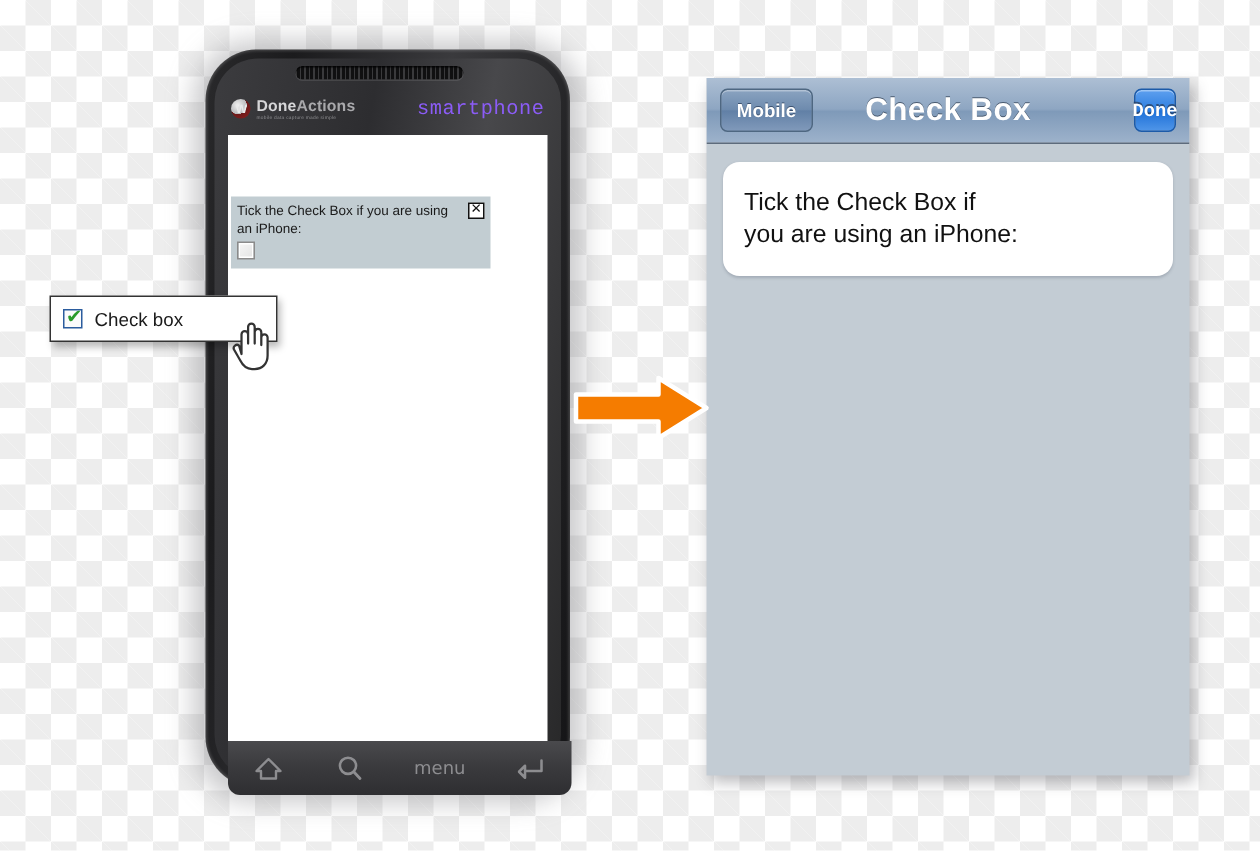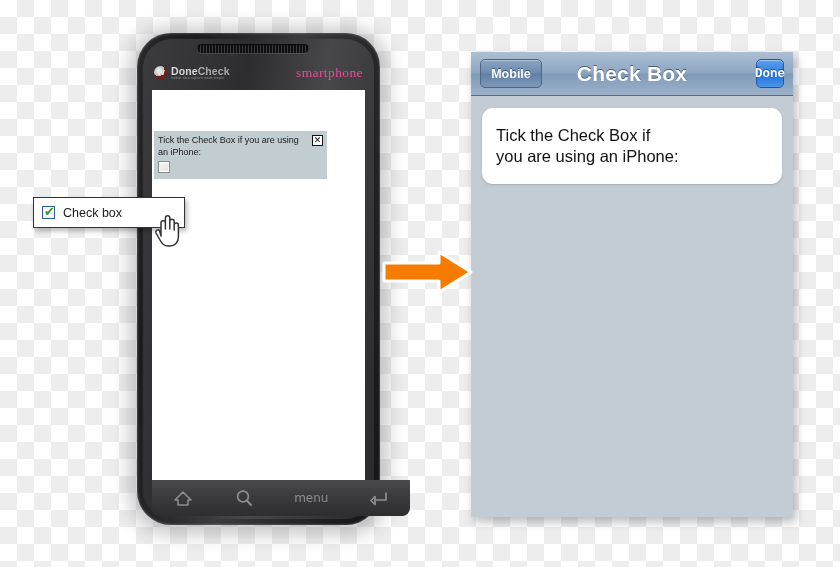--- a/index.html
+++ b/index.html
@@ -104,23 +104,23 @@
   .brand-name .light { color:#a9a9ac; font-weight:bold; }
   .brand-sub {
     font-size: 3.2px;
     color: #8f8f92;
     letter-spacing: 0.2px;
     line-height: 1;
     margin-top: 1px;
   }
   .brand-right {
     font-size: 13.5px;
-    color: #ec4899;
+    color: #8b5cf6;
     letter-spacing: 0.4px;
-    font-family: Liberation Serif, serif;
+    font-family: Liberation Mono, monospace;
   }
 
   .phone-screen {
     position: absolute;
     left: 15px; top: 57px;
     width: 213px; height: 404px;
     background: #ffffff;
     overflow: hidden;
   }
 
@@ -156,22 +156,22 @@
     background: #fff;
     font-size: 9px;
     line-height: 9px;
     text-align: center;
     color: #111;
     font-family: "DejaVu Sans", sans-serif;
   }
 
   .phone-navbar {
     position: absolute;
-    left: 15px; top: 447px;
-    width: 258px; height: 36px;
+    left: 15px; top: 461px;
+    width: 229px; height: 36px;
     background: linear-gradient(180deg,#4a4a4d 0%, #3b3b3e 45%, #2e2e31 100%);
     display: flex;
     align-items: center;
     justify-content: space-around;
     border-radius: 0 0 8px 8px;
   }
   .nav-ico { color:#8d8d90; display:flex; align-items:center; }
   .nav-menu-text { font-size: 12px; color:#8d8d90; font-family: "DejaVu Sans", sans-serif; }
 
   
@@ -345,21 +345,21 @@
   <div class="phone-body"></div>
   <div class="phone-inner"></div>
   <div class="phone-earpiece"></div>
 
   <div class="phone-brandbar">
     <div class="brand-left">
       <div class="brand-logo-dot">
         <div class="brand-wm">W</div>
       </div>
       <div>
-        <div class="brand-name"><span>Done</span><span class="light">Check</span></div>
+        <div class="brand-name"><span>Done</span><span class="light">Actions</span></div>
         <div class="brand-sub">mobile data capture made simple</div>
       </div>
     </div>
     <div class="brand-right">smartphone</div>
   </div>
 
   <div class="phone-screen">
     <div class="android-form">
       <div class="android-form-text">Tick the Check Box if you are using an iPhone:</div>
       <div class="android-checkbox"></div>

